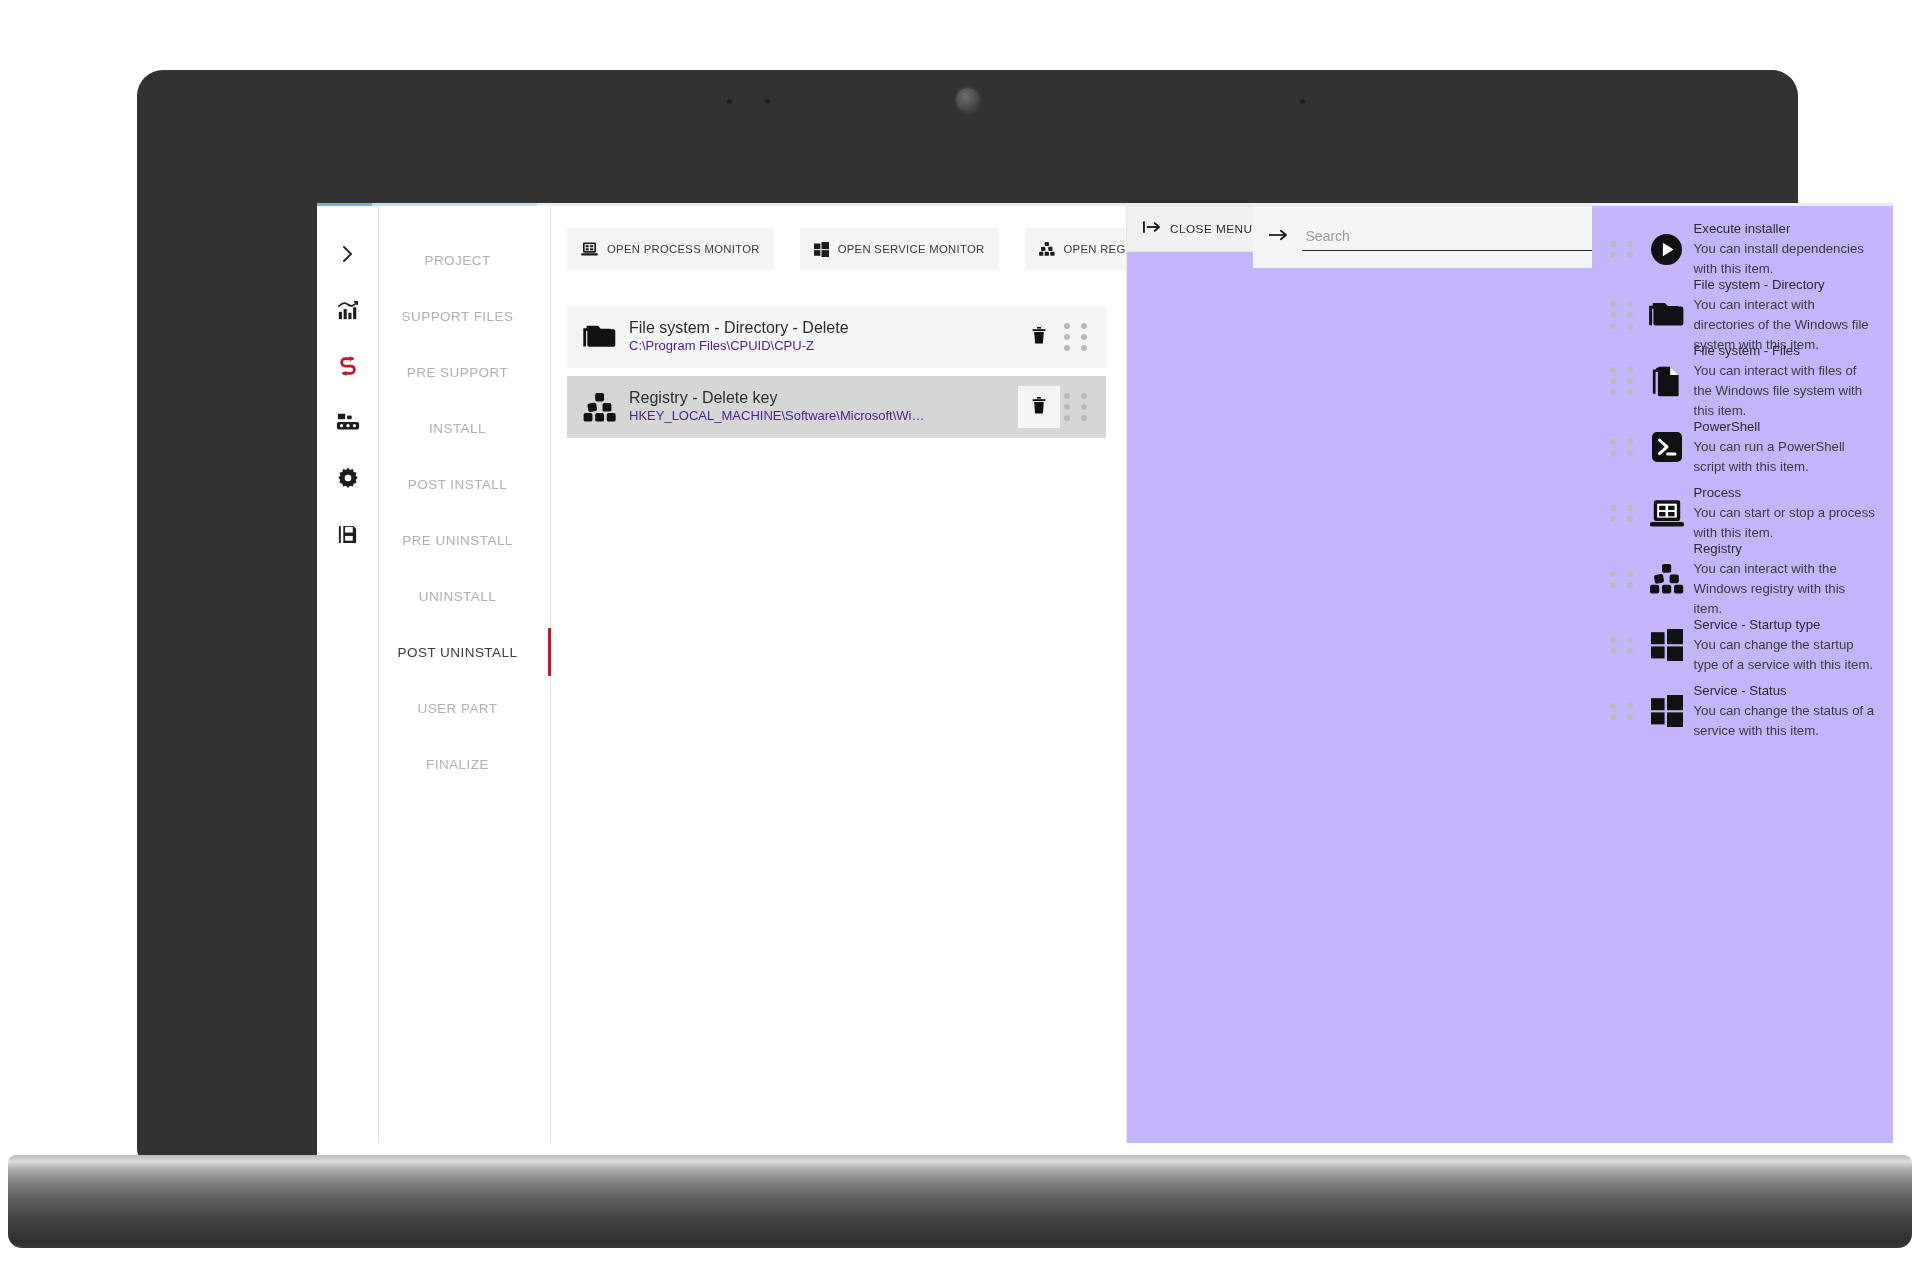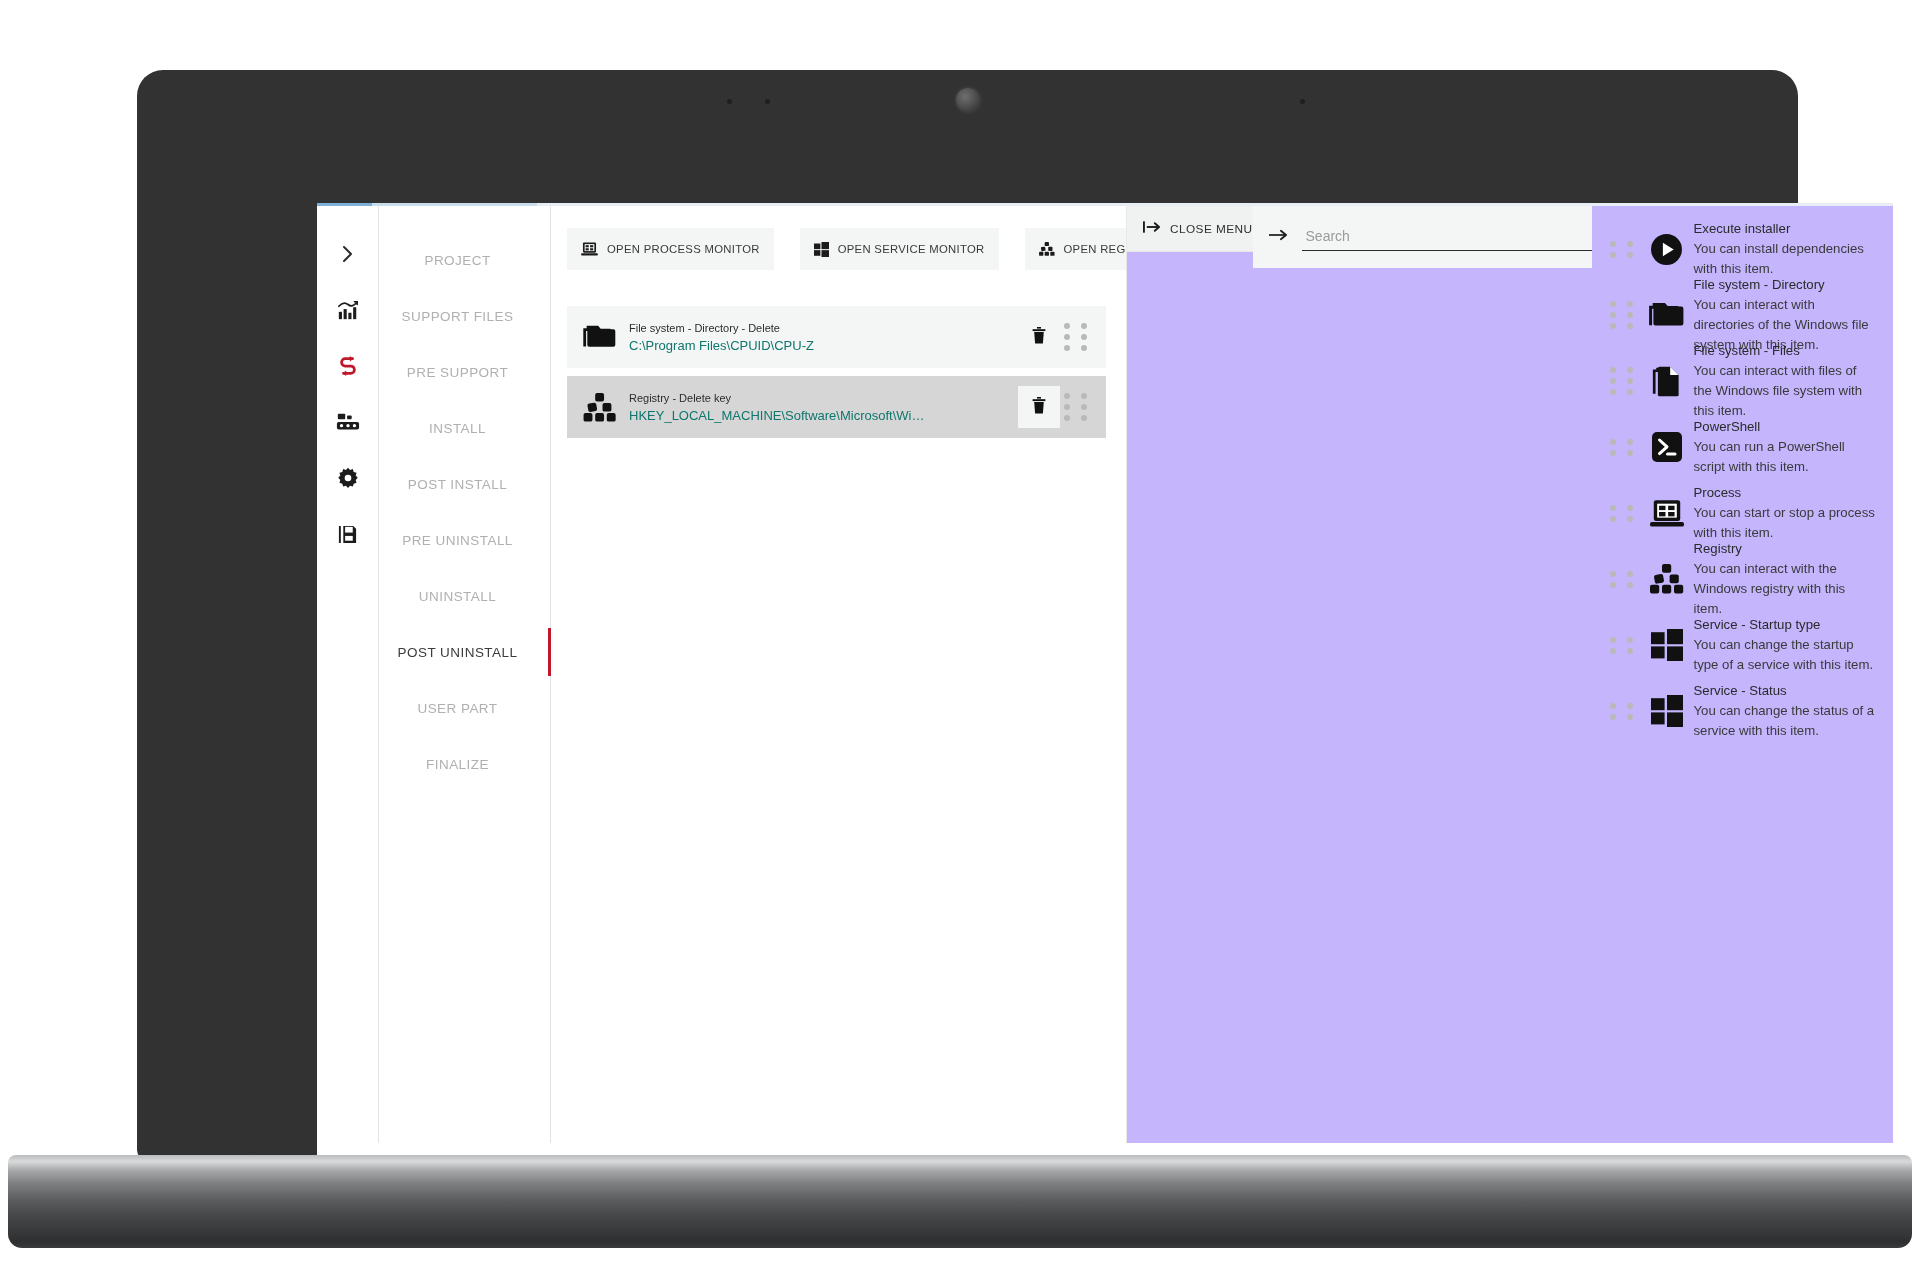--- a/index.html
+++ b/index.html
@@ -166,23 +166,23 @@
     display: flex; align-items: center;
     height: 62px;
     background: #f4f5f5;
     margin-bottom: 8px;
     padding: 0 12px 0 10px;
     cursor: pointer;
   }
   .action-row.selected { background: #d6d6d6; }
   .action-row-icon { width: 46px; flex: none; display: flex; align-items: center; justify-content: center; }
   .action-row-text { flex: 1; min-width: 0; padding-left: 6px; }
-  .action-row-title { font-size: 11px; color: #2c2c2c; line-height: 18px; }
+  .action-row-title { font-size: 16px; color: #2c2c2c; line-height: 18px; }
   .action-row-sub {
-    font-size: 13px; color: #0f766e; line-height: 18px;
+    font-size: 13px; color: #4c1d95; line-height: 18px;
     white-space: nowrap; overflow: hidden; text-overflow: ellipsis;
   }
   .action-row-del {
     width: 42px; height: 42px; flex: none;
     display: flex; align-items: center; justify-content: center;
     cursor: pointer;
   }
   .action-row.selected .action-row-del { background: #f4f5f5; }
   .drag-handle {
     width: 34px; flex: none;

